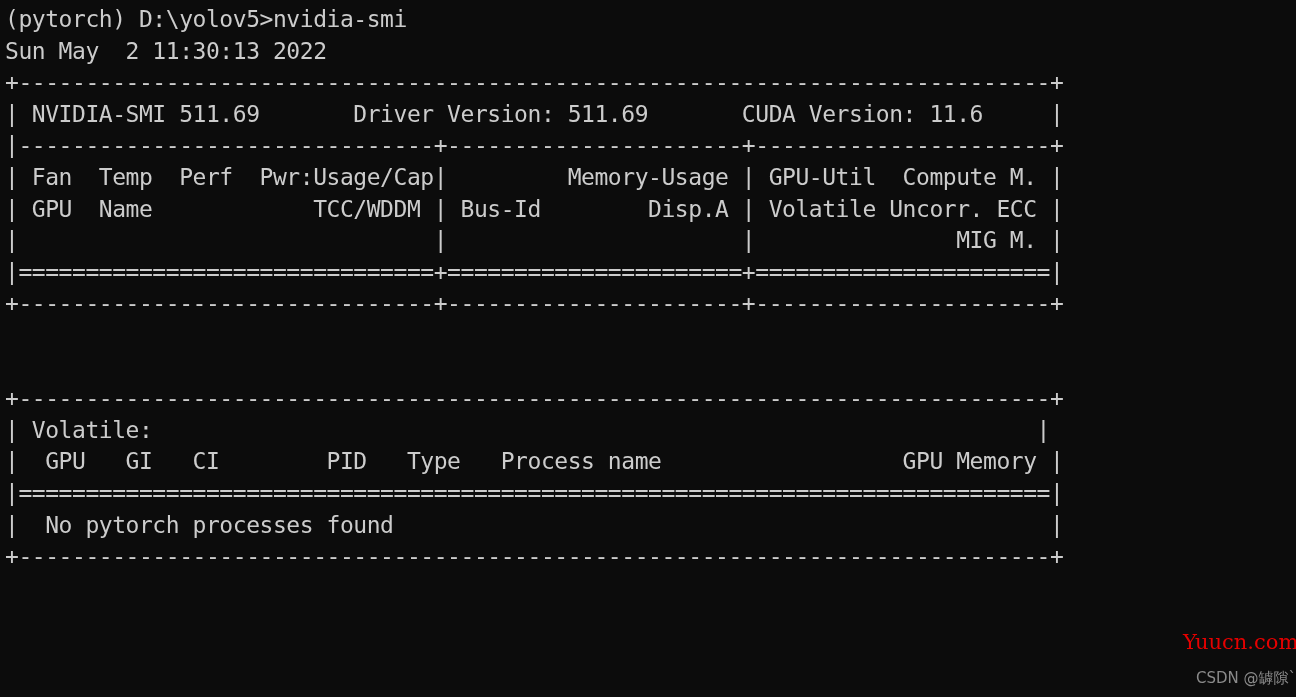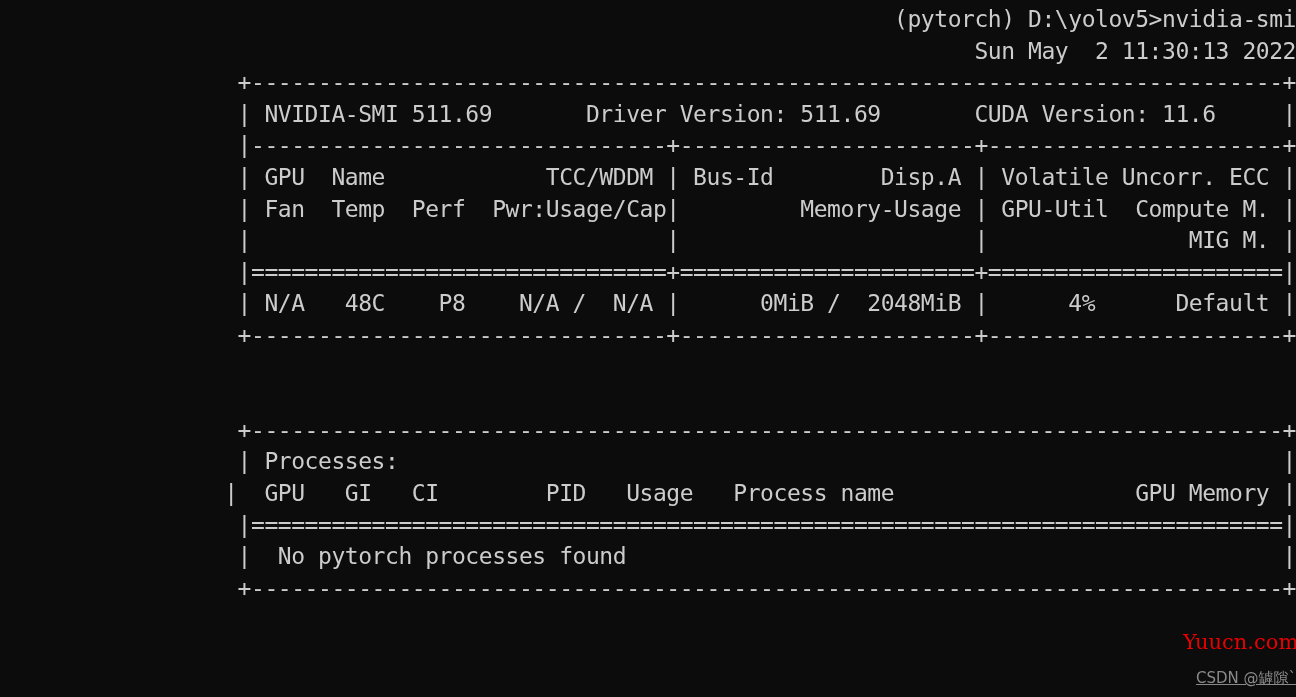--- a/index.html
+++ b/index.html
@@ -19,21 +19,20 @@
     width: 1296px;
     height: 697px;
     background: #0c0c0c;
     color: #cccccc;
     font-family: "DejaVu Sans Mono", "Liberation Mono", monospace;
     font-size: 23px;
     line-height: 31.6px;
     letter-spacing: 0px;
     padding: 4px 0 0 5px;
     box-sizing: border-box;
-    text-align: right;
   }
   .term-line {
     display: block;
     white-space: pre;
     height: 31.6px;
     font-size: 23px;
     line-height: 31.6px;
     color: #cccccc;
     font-family: "DejaVu Sans Mono", "Liberation Mono", monospace;
     letter-spacing: -0.45px;
@@ -54,44 +53,42 @@
   }
   #watermark-csdn {
     position: absolute;
     left: 1196px;
     top: 668px;
     color: #8a8a8a;
     font-family: "DejaVu Sans", "Liberation Sans", sans-serif;
     font-size: 15px;
     line-height: 20px;
     white-space: pre;
-    text-decoration: underline;
   }
 </style>
 </head>
 <body>
 
 <div id="terminal">
 
   <span class="term-line">(pytorch) D:\yolov5&gt;nvidia-smi</span>
   <span class="term-line">Sun May  2 11:30:13 2022</span>
   <span class="term-line">+-----------------------------------------------------------------------------+</span>
   <span class="term-line">| NVIDIA-SMI 511.69       Driver Version: 511.69       CUDA Version: 11.6     |</span>
   <span class="term-line">|-------------------------------+----------------------+----------------------+</span>
+  <span class="term-line">| Fan  Temp  Perf  Pwr:Usage/Cap|         Memory-Usage | GPU-Util  Compute M. |</span>
   <span class="term-line">| GPU  Name            TCC/WDDM | Bus-Id        Disp.A | Volatile Uncorr. ECC |</span>
-  <span class="term-line">| Fan  Temp  Perf  Pwr:Usage/Cap|         Memory-Usage | GPU-Util  Compute M. |</span>
   <span class="term-line">|                               |                      |               MIG M. |</span>
   <span class="term-line">|===============================+======================+======================|</span>
-  <span class="term-line">| N/A   48C    P8    N/A /  N/A |      0MiB /  2048MiB |      4%      Default |</span>
   <span class="term-line">+-------------------------------+----------------------+----------------------+</span>
   <span class="term-line blank"></span>
   <span class="term-line blank"></span>
   <span class="term-line">+-----------------------------------------------------------------------------+</span>
-  <span class="term-line">| Processes:                                                                  |</span>
-  <span class="term-line">|  GPU   GI   CI        PID   Usage   Process name                  GPU Memory |</span>
+  <span class="term-line">| Volatile:                                                                  |</span>
+  <span class="term-line">|  GPU   GI   CI        PID   Type   Process name                  GPU Memory |</span>
   <span class="term-line">|=============================================================================|</span>
   <span class="term-line">|  No pytorch processes found                                                 |</span>
   <span class="term-line">+-----------------------------------------------------------------------------+</span>
 
   <div id="watermark-yuucn">Yuucn.com</div>
   <div id="watermark-csdn">CSDN @罅隙`</div>
 
 </div>
 
 </body></html>

